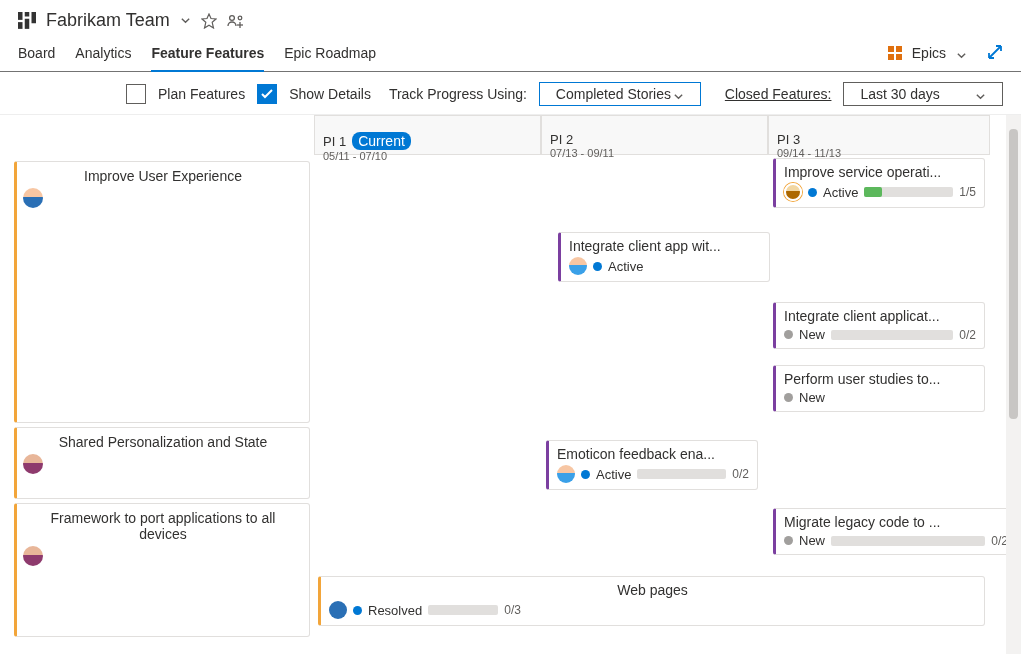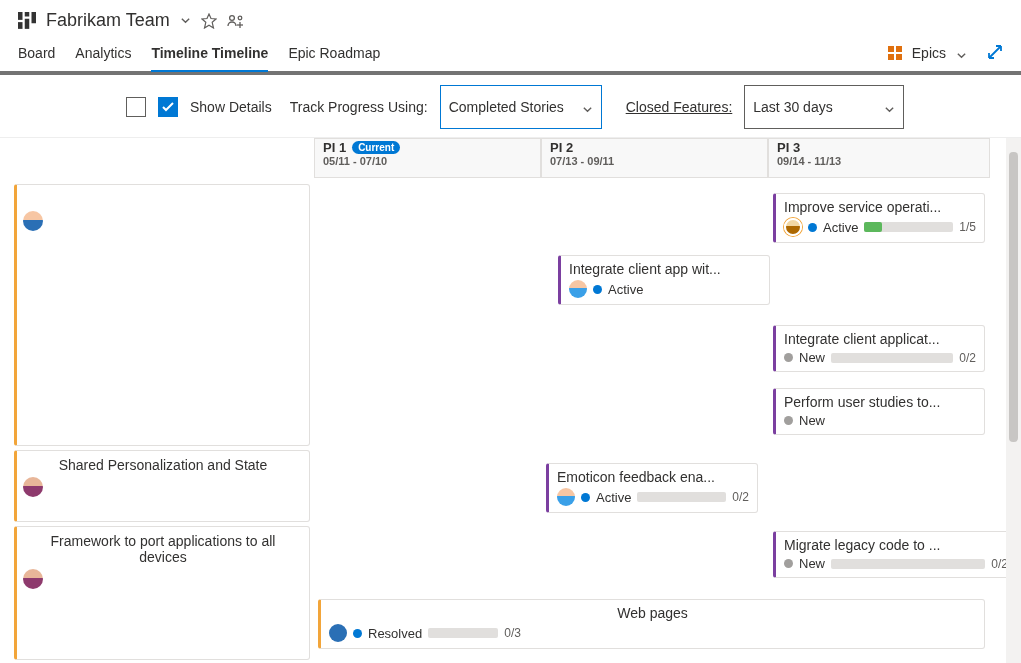--- a/index.html
+++ b/index.html
@@ -6,49 +6,49 @@
   html, body { margin: 0; padding: 0; font-family: "Segoe UI", -apple-system, sans-serif; font-size: 14px; color: #323130; background: #fff; }
   body { width: 1021px; height: 663px; overflow: hidden; position: relative; }
 
   
   .header { display: flex; align-items: center; padding: 10px 18px 4px; gap: 10px; }
   .app-icon { width: 18px; height: 18px; display:flex; align-items:center; justify-content:center; color:#333; }
   .team-name { font-size: 18px; font-weight: 400; }
   .hdr-icon { cursor: pointer; color:#605e5c; display:inline-flex; }
 
   
-  .tabs { display:flex; gap:20px; padding: 6px 18px 0; border-bottom:4px solid #737373; align-items:center; }
+  .tabs { display:flex; gap:20px; padding: 6px 18px 0; border-bottom:1px solid #737373; align-items:center; }
   .tab { padding: 4px 0 10px; color:#323130; cursor:pointer; position:relative; }
   .tab.active { font-weight:600; }
   .tab.active::after { content:""; position:absolute; bottom:-1px; left:0; right:0; height:2px; background:#0078d4; }
   .tabs-right { margin-left:auto; display:flex; align-items:center; gap:10px; padding-bottom:6px;}
   .epics-icon { width:14px; height:14px; color:#e0700e; }
 
   
   .controls { display:flex; align-items:center; gap:12px; padding:10px 14px 8px 126px; font-size:14px; }
   .chk { width:20px; height:20px; border:1px solid #605e5c; display:inline-flex; align-items:center; justify-content:center; cursor:pointer; }
   .chk.checked { background:#0078d4; border-color:#0078d4; color:#fff; }
   .ctrl-label { }
   .track-label { margin-left:6px;}
-  .select-box { display:inline-flex; align-items:center; justify-content:space-between; border:1px solid #605e5c; height:44px; padding:0 8px; cursor:pointer; min-width:160px; }
+  .select-box { display:inline-flex; align-items:center; justify-content:space-between; border:1px solid #605e5c; height:24px; padding:0 16px; cursor:pointer; min-width:160px; }
   .select-box.blue { border-color:#0078d4; }
   .closed-label { margin-left:12px;text-decoration:underline; }
 
   
   .timeline-wrap { position:relative; height:540px; display:flex; border-top:1px solid #eee; }
   .epics-col { width:314px; padding:4px 4px 0 14px; position:relative; }
   .lanes { flex:1; position:relative; overflow:hidden; }
   .scrollbar { width:15px; background:#f3f2f1; }
 
   
   .period-hdr-row { display:flex; height:40px; }
-  .period-hdr { border:1px solid #e1dfdd; background:#f8f8f8; padding:1px 8px; font-size:12px;font-weight:bold; }
+  .period-hdr { border:1px solid #e1dfdd; background:#f8f8f8; padding:16px 8px; font-size:12px; }
   .period-hdr .pi-name { font-size:13px; color:#323130; display:inline-flex; align-items:center; gap:6px;}
   .period-hdr .pi-dates { color:#605e5c; font-size:11px; }
-  .badge-current { background:#0078d4; color:#fff; font-size:10px; padding:1px 6px; border-radius:8px; }
+  .badge-current { background:#0078d4; color:#fff; font-size:14px; padding:1px 6px; border-radius:8px; }
   .col-pi1 { width:227px; }
   .col-pi2 { width:227px; }
   .col-pi3 { width:222px; }
 
   
   .epic-card { border:1px solid #e1dfdd; border-left:3px solid #f2a53a; border-radius:3px; margin:2px 0 4px; position:relative; background:#fff;}
   .epic-title { text-align:center; padding:6px 8px 2px; font-size:14px; }
   .epic-avatar { position:absolute; left:6px; }
   .avatar { width:20px; height:20px; border-radius:50%; display:inline-block; }
   .av1 { background: linear-gradient(#f7c6a3 45%, #2a6fb5 45%); }
@@ -108,21 +108,21 @@
         <circle cx="13" cy="5" r="1.8"></circle>
         <line x1="13" y1="9" x2="13" y2="15"></line>
         <line x1="10" y1="12" x2="16" y2="12"></line>
       </svg>
   </span>
 </div>
 
 <div class="tabs">
   <div class="tab">Board</div>
   <div class="tab">Analytics</div>
-  <div class="tab active">Timeline Timeline</div>
+  <div class="tab active">Feature Features</div>
   <div class="tab">Epic Roadmap</div>
   <div class="tabs-right">
     <span class="epics-icon">
       <svg viewBox="0 0 14 14" width="14" height="14" fill="#e0700e">
           <rect x="0" y="0" width="6" height="6"></rect>
           <rect x="8" y="0" width="6" height="6"></rect>
           <rect x="0" y="8" width="6" height="6"></rect>
           <rect x="8" y="8" width="6" height="6"></rect>
         </svg>
     </span>
@@ -133,20 +133,21 @@
     <span class="fullscreen-icon" style="margin-left:10px;">
       <svg width="16" height="16" viewBox="0 0 16 16" fill="none" stroke="#0078d4" stroke-width="1.8">
           <path d="M2 14L14 2M14 2h-5M14 2v5M2 14h5M2 14v-5"></path>
         </svg>
     </span>
   </div>
 </div>
 
 <div class="controls">
   <span class="chk"></span>
+  <span class="ctrl-label">Plan Features</span>
   <span class="chk checked">
     <svg width="14" height="14" viewBox="0 0 14 14">
         <path d="M2 7l3 3 7-7" stroke="#fff" stroke-width="2" fill="none"></path>
       </svg>
   </span>
   <span class="ctrl-label">Show Details</span>
   <span class="track-label">Track Progress Using:</span>
   <div class="select-box blue" style="width:162px;">
     <span>Completed Stories</span>
     <span class="chev"><svg viewBox="0 0 12 12">
@@ -160,20 +161,21 @@
           <path d="M2 4l4 4 4-4" stroke="#605e5c" stroke-width="1.5" fill="none"></path>
         </svg></span>
   </div>
 </div>
 
 <div class="timeline-wrap">
 
   <div class="epics-col">
     <div style="height:40px;"></div>
     <div class="epic-card" style="height:262px;">
+      <div class="epic-title">Improve User Experience</div>
       <span class="avatar av1 epic-avatar" style="top:26px;"></span>
     </div>
     <div class="epic-card" style="height:72px;">
       <div class="epic-title">Shared Personalization and State</div>
       <span class="avatar av2 epic-avatar" style="top:26px;"></span>
     </div>
     <div class="epic-card" style="height:134px;">
       <div class="epic-title">Framework to port applications to all devices</div>
       <span class="avatar av2 epic-avatar" style="top:42px;"></span>
     </div>
@@ -192,21 +194,21 @@
       <div class="period-hdr col-pi2">
         <div class="pi-name">PI 2</div>
         <div class="pi-dates">07/13 - 09/11</div>
       </div>
       <div class="period-hdr col-pi3">
         <div class="pi-name">PI 3</div>
         <div class="pi-dates">09/14 - 11/13</div>
       </div>
     </div>
 
-    <div class="feature-card" style="left:459px; top:55px; width:212px;">
+    <div class="feature-card" style="left:459px; top:43px; width:212px;">
       <div class="fc-title">Improve service operati...</div>
       <div class="fc-row">
         <span class="avatar av4" style="width:18px;height:18px;"></span>
         <span class="status-dot dot-blue"></span>
         <span>Active</span>
         <div class="progress">
             <div class="fill" style="width:20%;"></div>
           </div>
         <span class="progress-text">1/5</span>
       </div>

